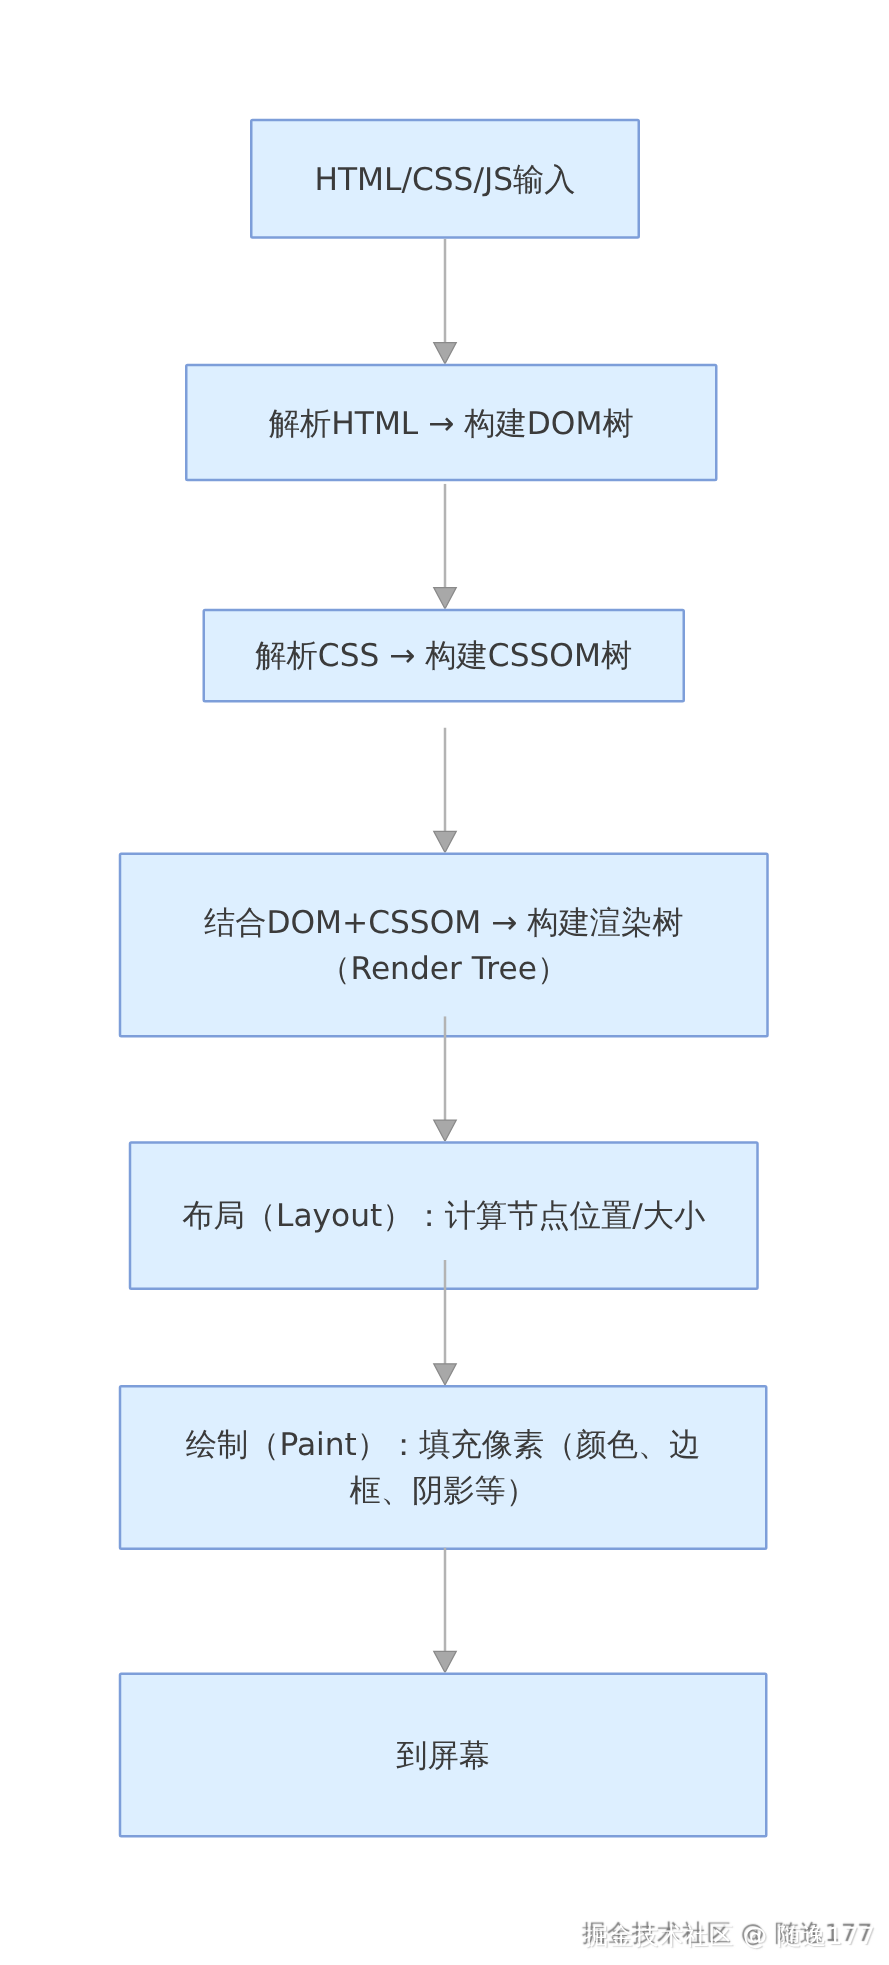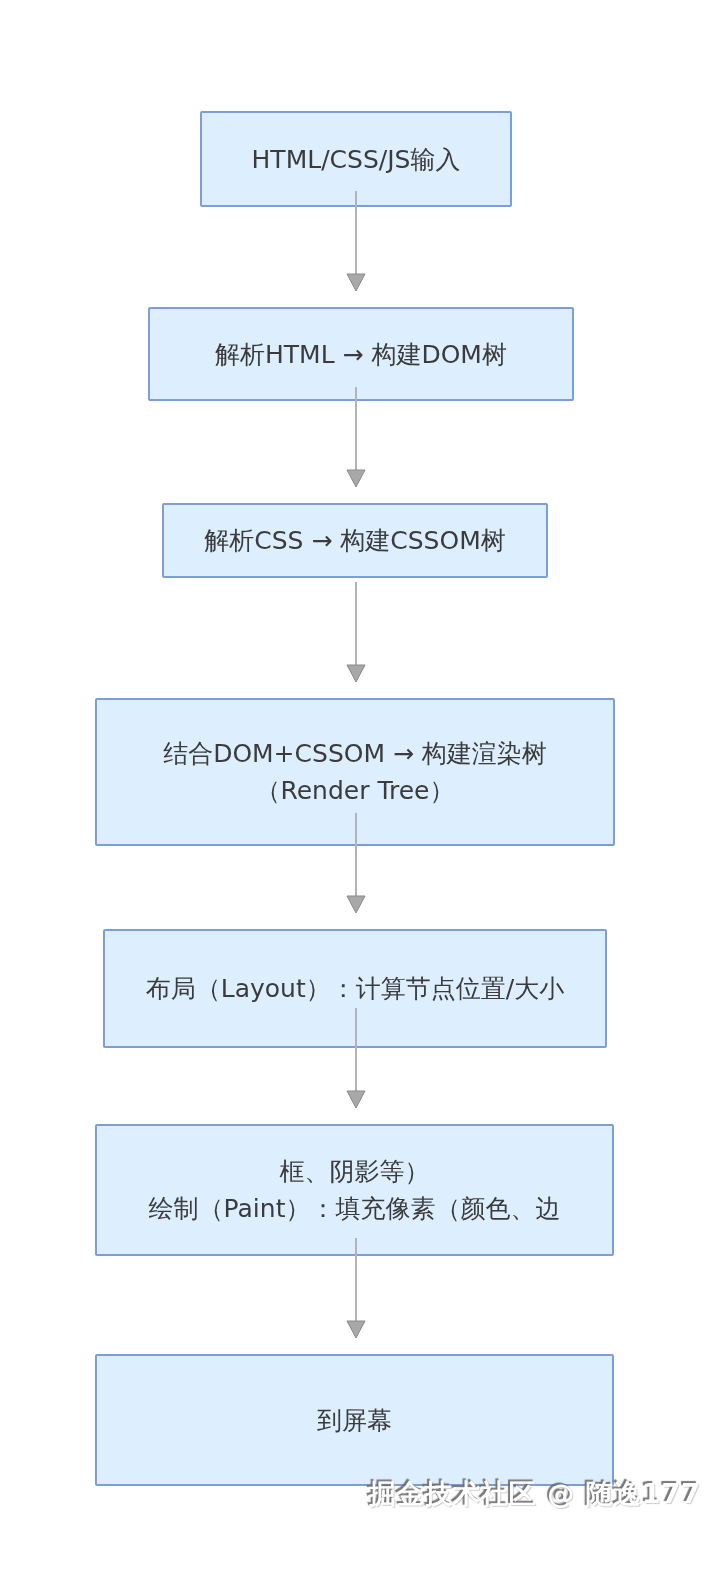--- a/index.html
+++ b/index.html
@@ -20,21 +20,20 @@
     border-radius: 2px;
     display: flex;
     flex-direction: column;
     justify-content: center;
     align-items: center;
     color: var(--node-text, #3b3b3b);
     font-size: 25px;
     line-height: 37px;
     text-align: left;
     white-space: nowrap;
-    margin-top: 16px;
   }
   .n1 { left: 200px; top: 95px;   width: 312px; height: 96px;  }
   .n2 { left: 148px; top: 291px;  width: 426px; height: 94px;  }
   .n3 { left: 162px; top: 487px;  width: 386px; height: 75px;  }
   .n4 { left: 95px;  top: 682px;  width: 520px; height: 148px; }
   .n5 { left: 103px; top: 913px;  width: 504px; height: 119px;  }
   .n6 { left: 95px;  top: 1108px; width: 519px; height: 132px; }
   .n7 { left: 95px;  top: 1338px; width: 519px; height: 132px; }
   .arrow {
     position: absolute;
@@ -52,24 +51,24 @@
     stroke: var(--arrow-line, #b3b3b3);
     stroke-width: 2;
   }
   .arrow polygon {
     fill: var(--arrow-head-fill, #a8a8a8);
     stroke: var(--arrow-head-stroke, #8a8a8a);
     stroke-width: 1;
   }
   .watermark {
     position: absolute;
-    top: 1476px;
+    top: 1536px;
     right: 10px;
-    font-size: 27px;
-    font-weight: bold;
+    font-size: 19px;
+    font-weight: normal;
     letter-spacing: 1px;
     color: var(--watermark-text, #ffffff);
     text-shadow: -2px -2px 1px rgba(105,105,105,0.9), 1px 1px 1px rgba(165,165,165,0.55);
     white-space: nowrap;
   }
 </style>
 </head>
 <body>
 
 <div class="canvas">
@@ -114,22 +113,22 @@
   <div class="node n5">
     <div>布局（Layout）：计算节点位置/大小</div>
   </div>
 
   <svg class="arrow a5" viewBox="0 0 24 100">
     <line x1="12" y1="0" x2="12" y2="85"></line>
     <polygon points="3,83 21,83 12,100"></polygon>
   </svg>
 
   <div class="node n6">
+    <div>绘制（Paint）：填充像素（颜色、边</div>
     <div>框、阴影等）</div>
-    <div>绘制（Paint）：填充像素（颜色、边</div>
   </div>
 
   <svg class="arrow a6" viewBox="0 0 24 100">
     <line x1="12" y1="0" x2="12" y2="85"></line>
     <polygon points="3,83 21,83 12,100"></polygon>
   </svg>
 
   <div class="node n7">
     <div>到屏幕</div>
   </div>

